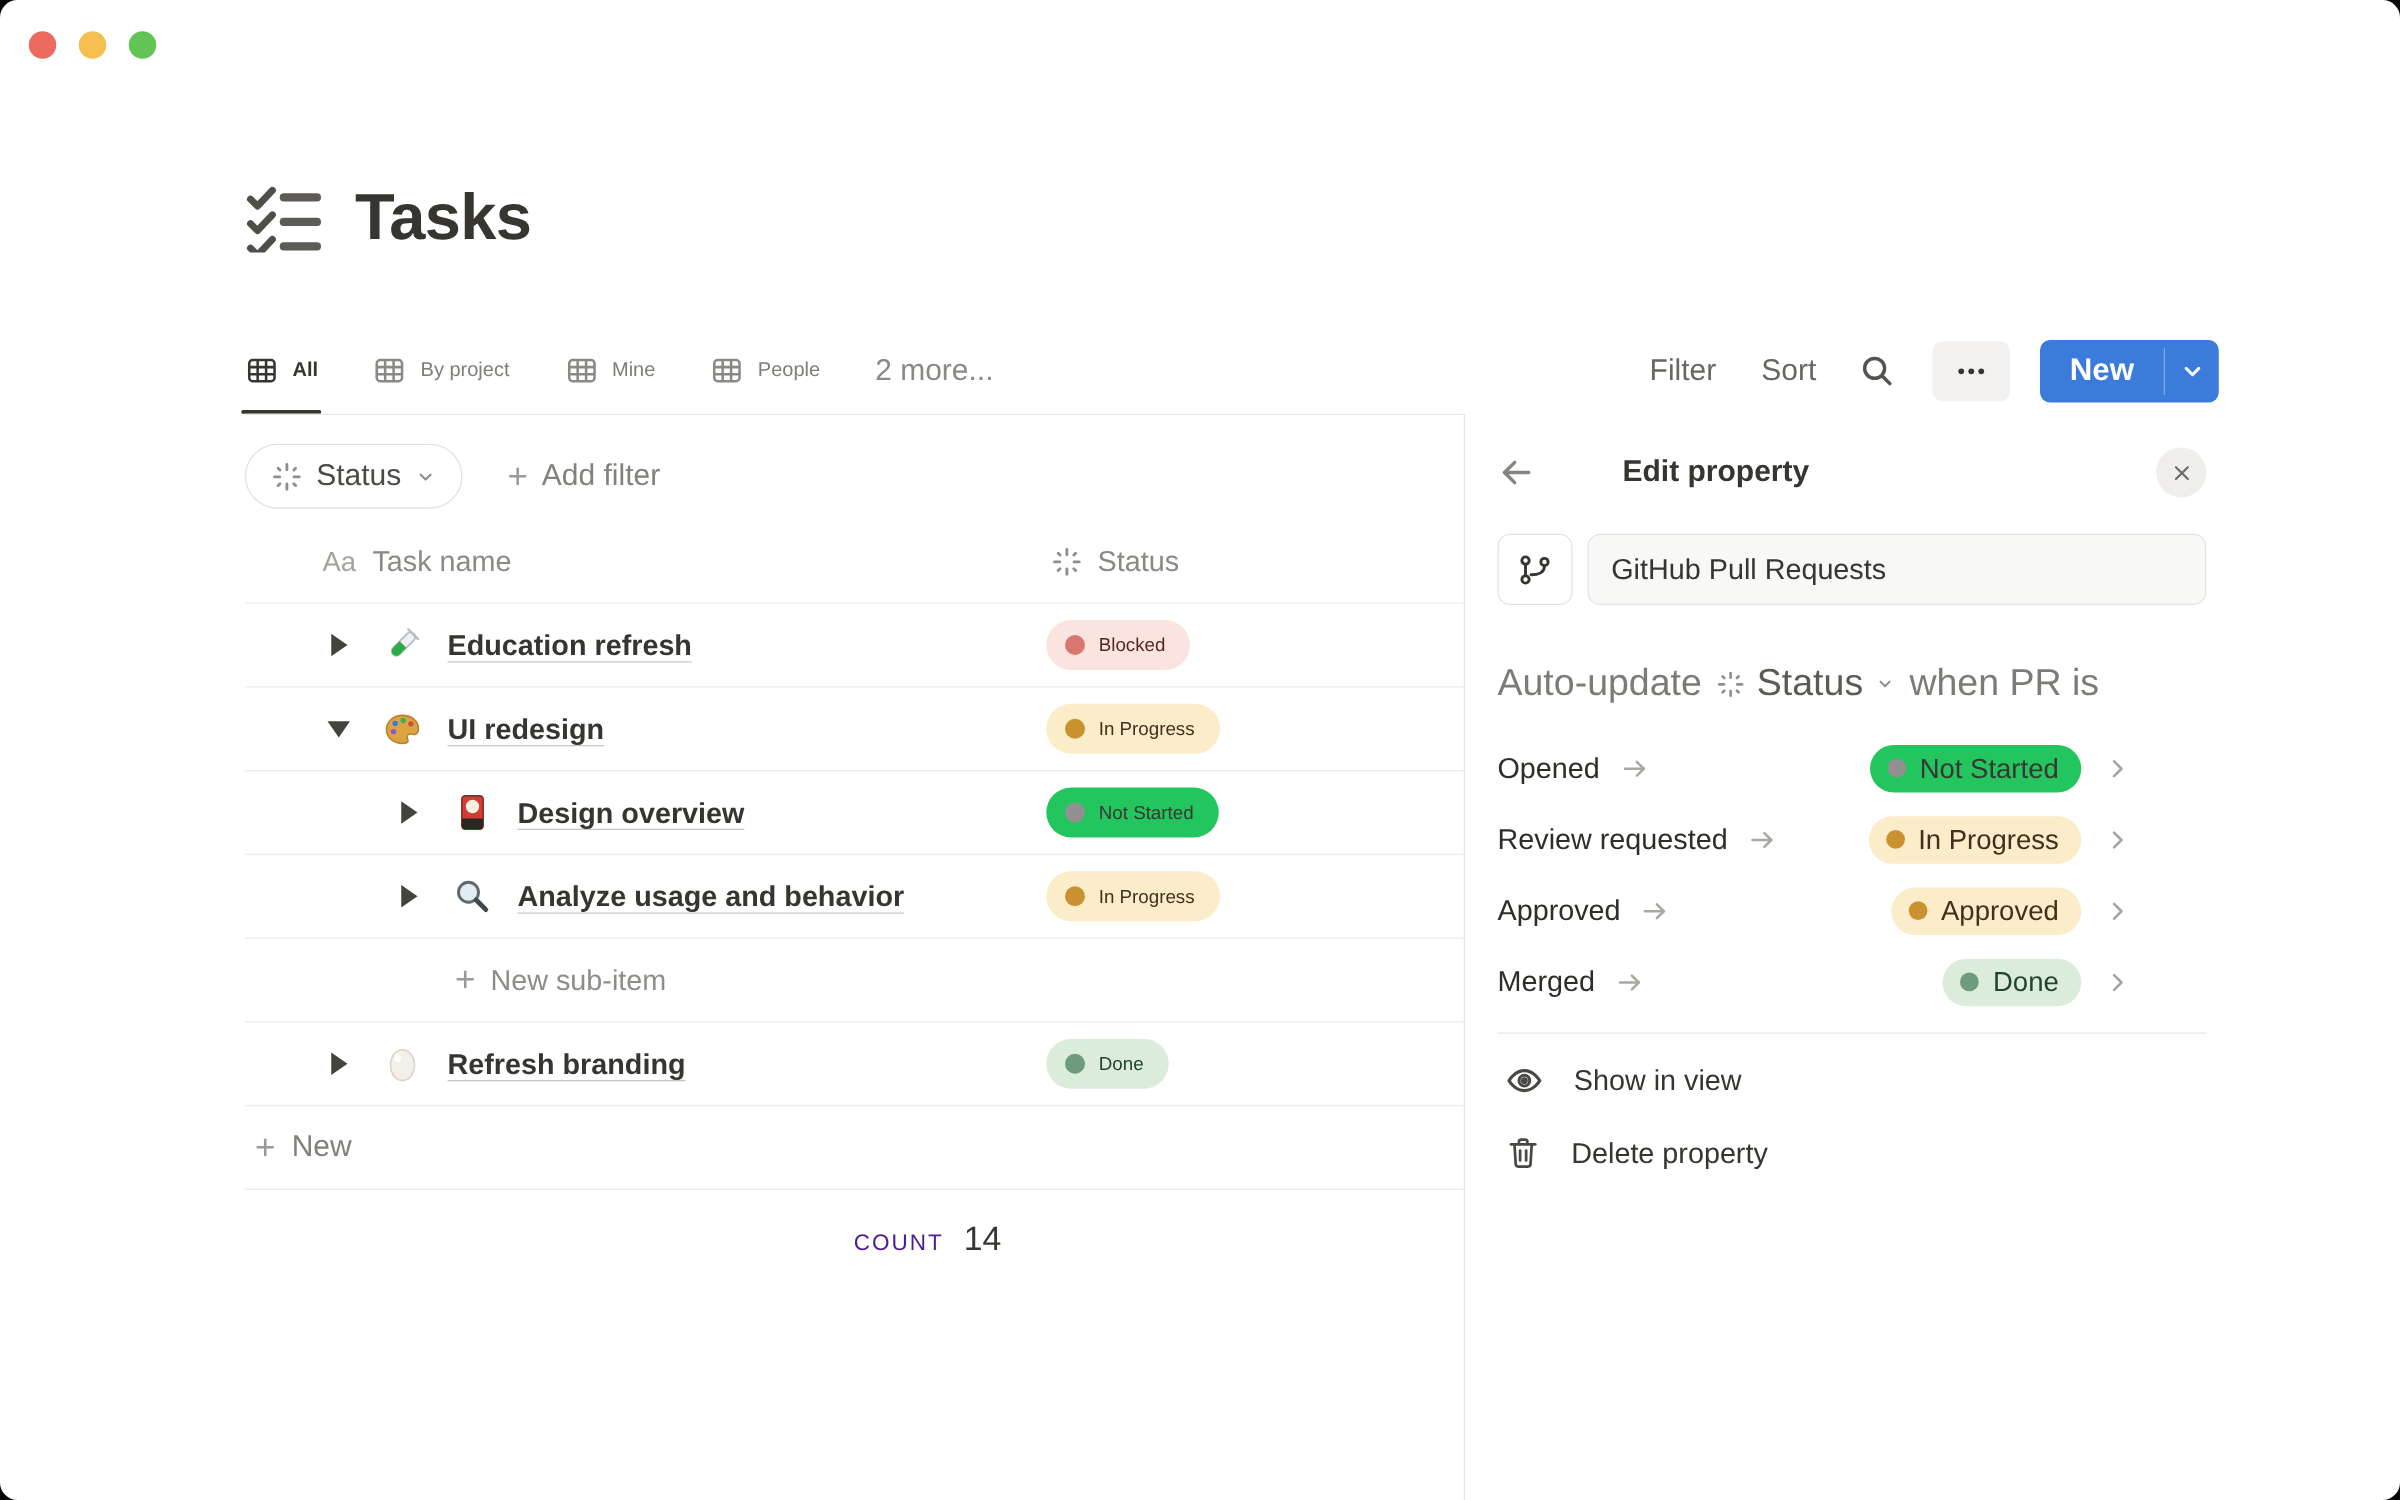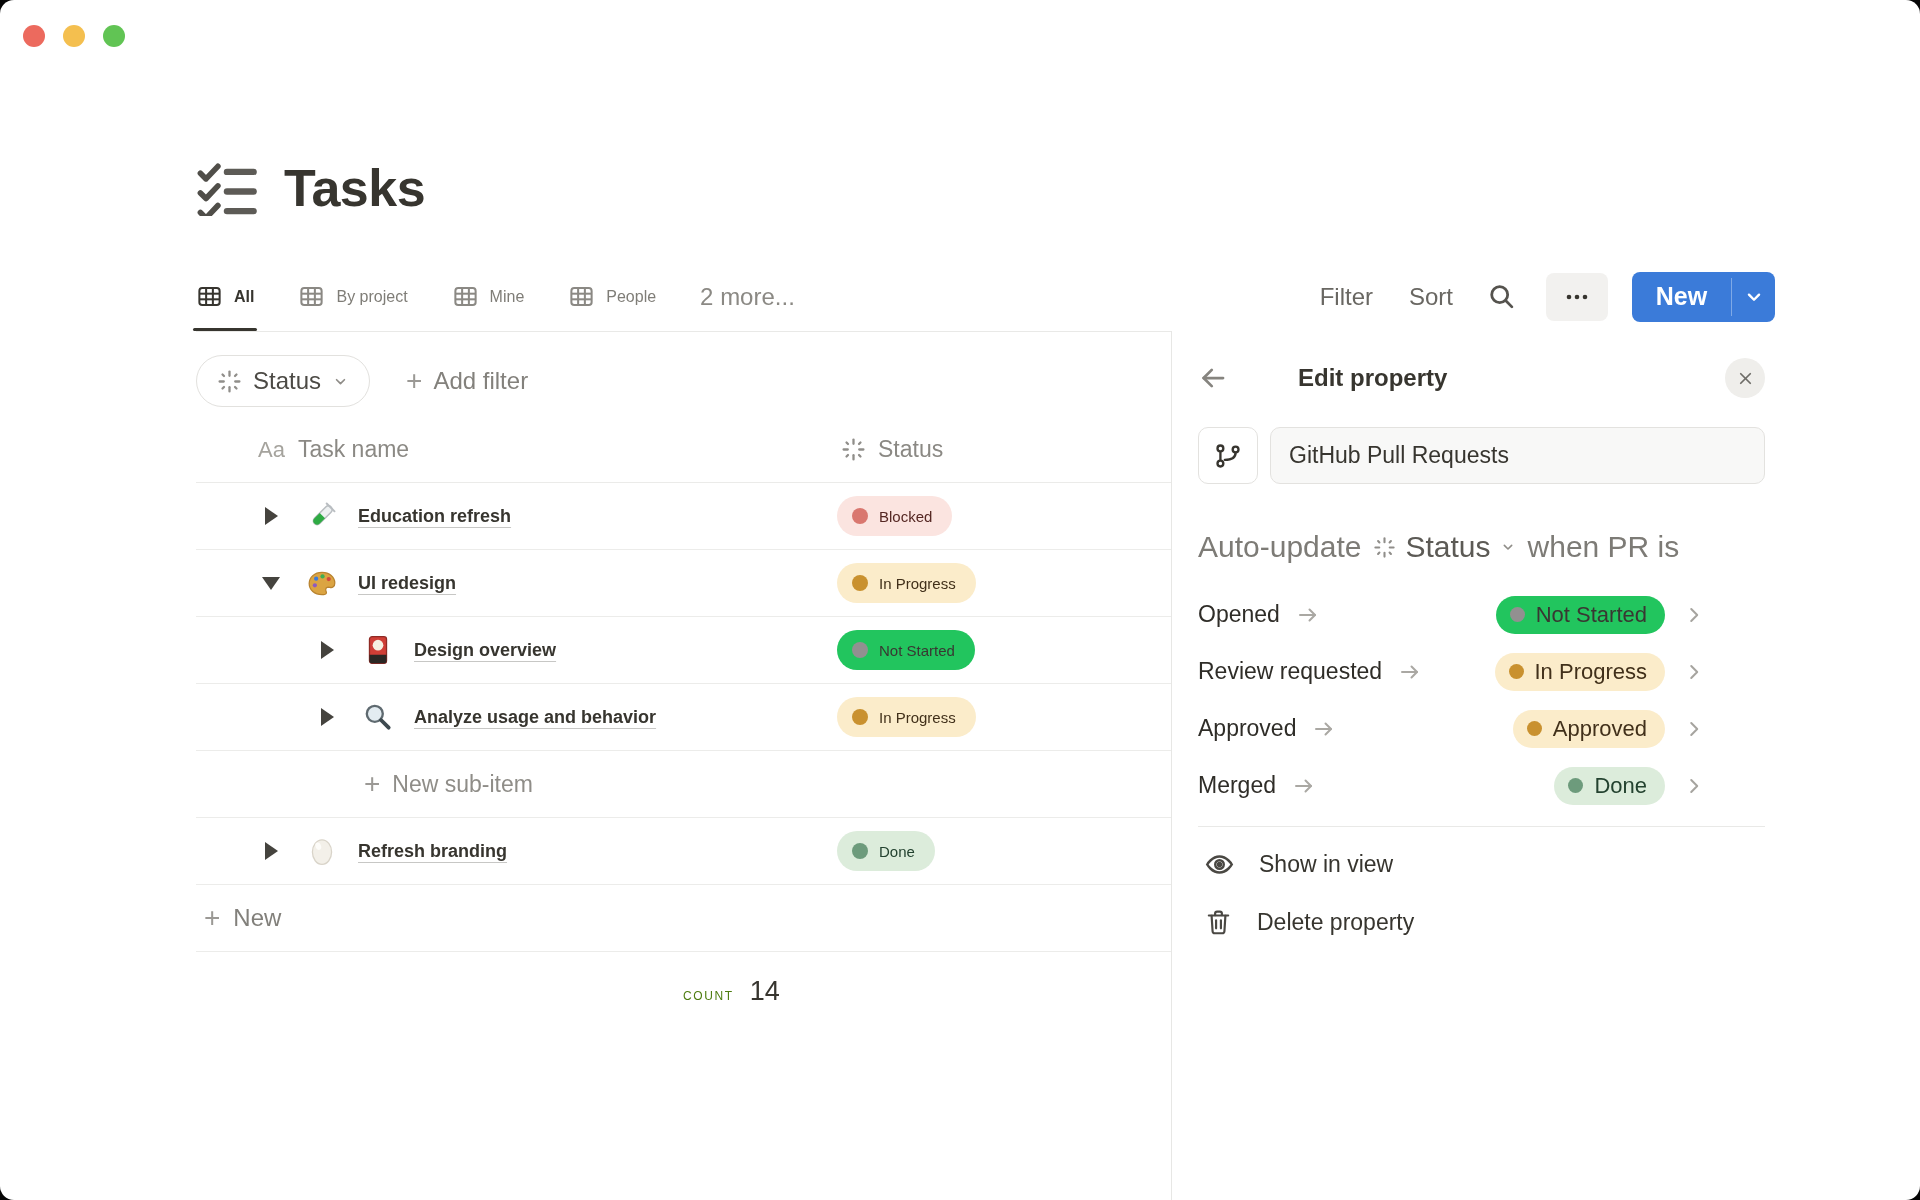--- a/index.html
+++ b/index.html
@@ -5,21 +5,21 @@
   html,body{margin:0;padding:0;background:#060606;width:1920px;height:1200px;overflow:hidden;}
   .window{position:absolute;inset:0;background:#fff;border-radius:14px;overflow:hidden;
           font-family:"Liberation Sans","DejaVu Sans",sans-serif;color:#37352f;}
   
   .titlebar{position:absolute;top:0;left:0;right:0;height:56px;}
   .light{position:absolute;top:25px;width:22px;height:22px;border-radius:50%;}
   .light.red{left:23px;background:#ec6a5e;}
   .light.yellow{left:63px;background:#f4bf4f;}
   .light.green{left:103px;background:#61c454;}
   
-  .page-header{position:absolute;top:150px;left:196px;height:76px;display:flex;align-items:center;gap:26px;}
+  .page-header{position:absolute;top:136px;left:196px;height:76px;display:flex;align-items:center;gap:26px;}
   .title-icon svg{display:block;}
   .page-header h1{margin:0;font-size:52px;font-weight:700;letter-spacing:-.5px;color:#37352f;}
   
   .tabbar{position:absolute;top:262px;left:0;right:0;height:69px;display:flex;align-items:center;
           padding:0 145px 0 196px;box-sizing:border-box;}
   .tabs{display:flex;align-items:center;gap:44px;height:100%;}
   .tab{display:flex;align-items:center;gap:11px;height:100%;position:relative;font-size:16px;color:#7f7d77;cursor:default;}
   .tab svg{flex:none;}
   .tab.active{color:#37352f;font-weight:700;}
   .tab.active::after{content:"";position:absolute;left:-3px;right:-3px;bottom:0;height:3px;background:#37352f;border-radius:2px;}
@@ -49,34 +49,34 @@
          border-bottom:1px solid #ebebe9;box-sizing:border-box;font-size:23px;color:#8b8984;}
   .aa{margin-left:62px;margin-right:13px;font-size:22px;color:#a5a39d;}
   .th-status{position:absolute;left:645px;display:flex;align-items:center;gap:12px;}
   .trow{margin-left:196px;width:975px;height:67px;display:flex;align-items:center;position:relative;
         border-bottom:1px solid #ececea;box-sizing:border-box;padding-left:56px;}
   .trow.sub{padding-left:112px;}
   .toggle{width:38px;height:38px;flex:none;display:flex;align-items:center;justify-content:center;}
   .tri-right{width:0;height:0;border-top:9px solid transparent;border-bottom:9px solid transparent;border-left:13px solid #45433e;}
   .tri-down{width:0;height:0;border-left:9px solid transparent;border-right:9px solid transparent;border-top:13px solid #45433e;}
   .row-emoji{width:36px;height:36px;flex:none;margin-left:14px;display:flex;align-items:center;justify-content:center;}
-  .task-name{margin-left:18px;font-size:18px;font-weight:600;color:#37352f;
+  .task-name{margin-left:18px;font-size:23px;font-weight:600;color:#37352f;
              text-decoration:underline;text-decoration-color:rgba(55,53,47,.28);text-decoration-thickness:1px;text-underline-offset:5px;}
   .cell-status{position:absolute;left:641px;top:0;bottom:0;display:flex;align-items:center;}
   .pill{height:40px;border-radius:21px;padding:0 20px 0 15px;display:inline-flex;align-items:center;gap:11px;font-size:15px;}
   .pill .dot{width:16px;height:16px;border-radius:50%;flex:none;}
   .pill.red{background:#fbe4e0;color:#552723;}   .pill.red .dot{background:#d9776f;}
   .pill.yellow{background:#fbecca;color:#41301a;}.pill.yellow .dot{background:#c9912f;}
   .pill.gray{background:#22c55e;color:#393732;}  .pill.gray .dot{background:#929090;}
   .pill.green{background:#dcecdb;color:#23422f;} .pill.green .dot{background:#6d9b7c;}
   .newsub-row{padding-left:168px;color:#8f8d88;font-size:23px;gap:12px;}
   .newsub-row,.newrow{display:flex;align-items:center;}
   .newrow{padding-left:8px;color:#82807b;font-size:24px;gap:13px;}
   .count-row{margin-left:683px;margin-top:24px;display:flex;align-items:baseline;gap:16px;}
-  .count-label{font-size:12px;letter-spacing:1.6px;color:#4d7c0f;}
+  .count-label{font-size:18px;letter-spacing:1.6px;color:#4c1d95;}
   .count-value{font-size:27px;color:#37352f;}
   
   .panel-header{display:flex;align-items:center;height:46px;}
   .back{margin-right:22px;display:flex;align-items:center;}
   .panel-title{font-size:24px;font-weight:700;color:#37352f;margin-left:48px;}
   .close-btn{margin-left:auto;width:40px;height:40px;border-radius:50%;background:#efeeeb;display:flex;align-items:center;justify-content:center;}
   .prop-row{margin-top:26px;display:flex;gap:12px;}
   .prop-icon-btn{width:60px;height:57px;flex:none;border:1.5px solid #e3e2df;border-radius:10px;box-sizing:border-box;
                  display:flex;align-items:center;justify-content:center;background:#fff;}
   .prop-input{flex:1;height:57px;border:1.5px solid #e3e2df;border-radius:10px;background:#f8f8f7;box-sizing:border-box;

